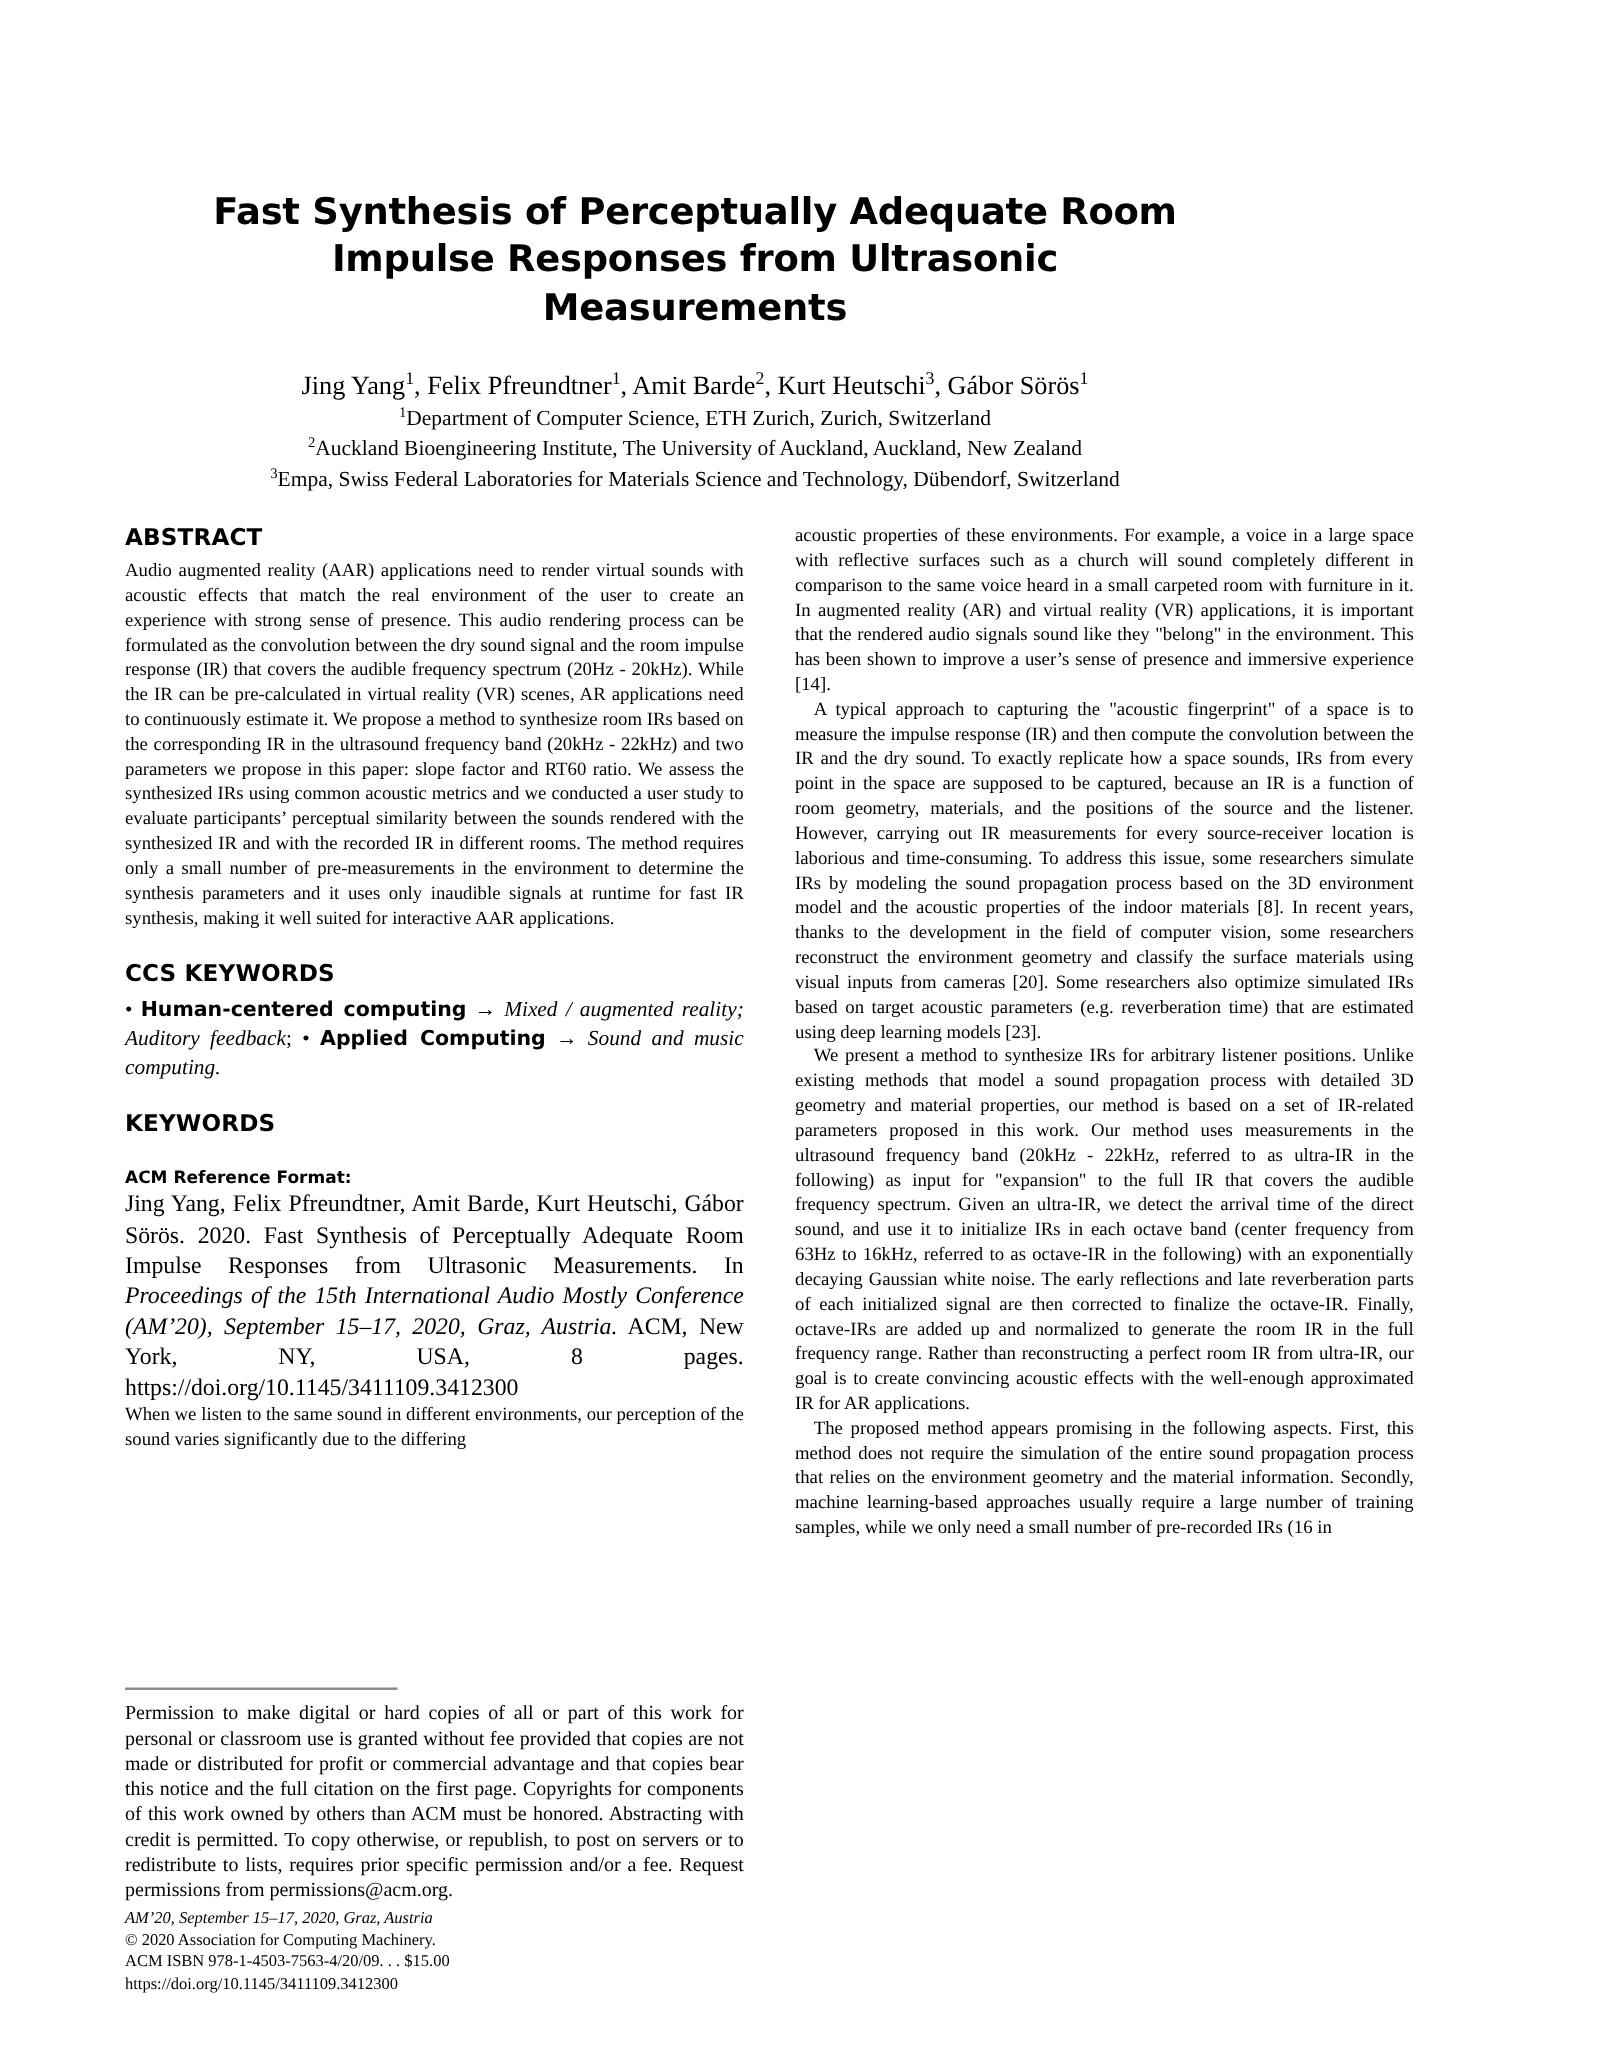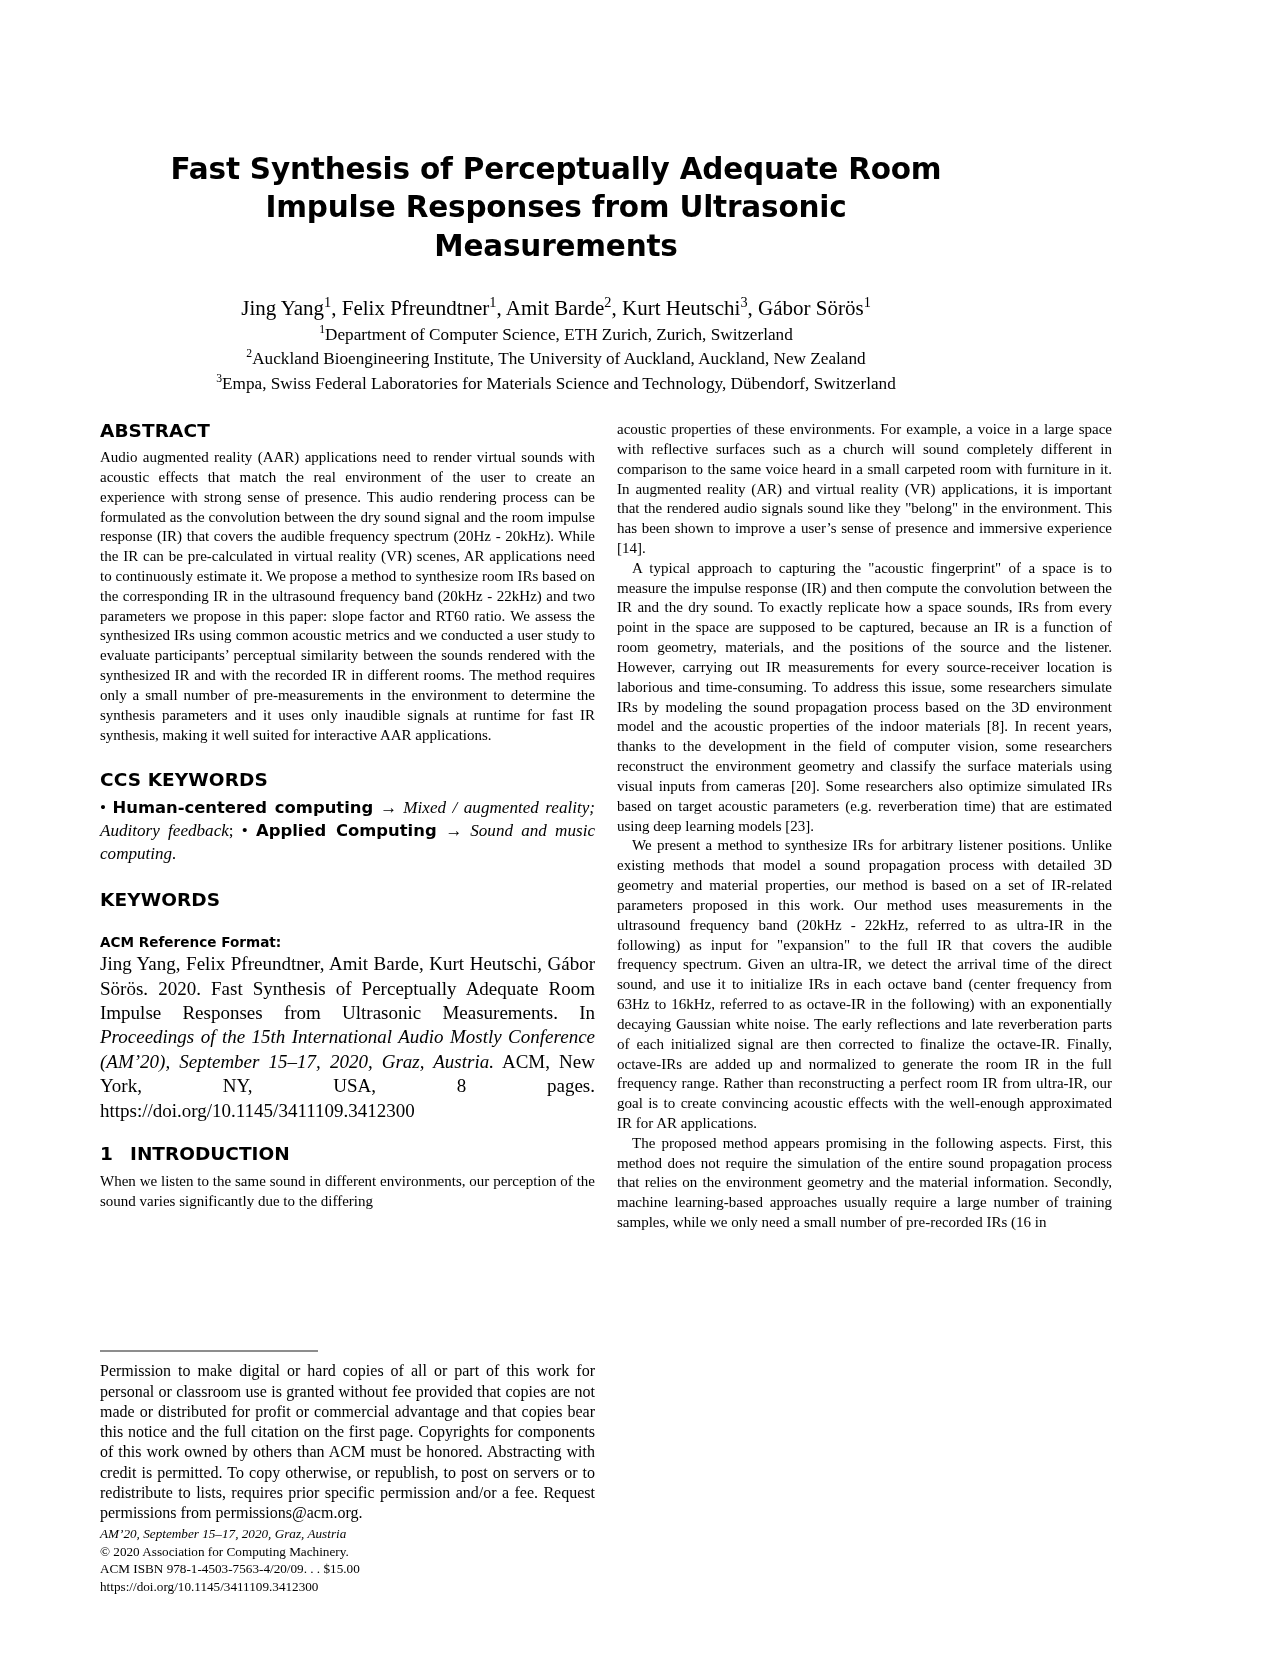--- a/index.html
+++ b/index.html
@@ -41,21 +41,21 @@
   .affil {
     font-size: 17.2px;
     line-height: 1.42;
   }
   sup { font-size: 0.68em; vertical-align: super; line-height: 0; }
 
   
   .columns {
     margin-top: 24px;
     display: flex;
-    gap: 22px;
+    gap: 41px;
     align-items: flex-start;
   }
   .col {
     width: 495px;
     flex: 0 0 495px;
   }
   .col-right { position: relative; }
 
   h2.sec-head {
     font-family: "DejaVu Sans", sans-serif;
@@ -153,21 +153,20 @@
         <span>• </span><b>Human-centered computing</b><span> → </span><i>Mixed / augmented reality; Auditory feedback</i><span>; </span><span>• </span><b>Applied Computing</b><span> → </span><i>Sound and music computing</i><i>.</i>
       </p>
 
       <div class="gap-md"></div>
       <h2 class="sec-head">KEYWORDS</h2>
 
       <div class="gap-sm"></div>
       <p class="ref-head">ACM Reference Format:</p>
       <p class="ref-body"><span>Jing Yang, Felix Pfreundtner, Amit Barde, Kurt Heutschi, Gábor Sörös. 2020. Fast Synthesis of Perceptually Adequate Room Impulse Responses from Ultrasonic Measurements. In </span><i>Proceedings of the 15th International Audio Mostly Conference (AM’20), September 15–17, 2020, Graz, Austria.</i><span> ACM, New York, NY, USA, 8 pages. https://doi.org/10.1145/3411109.3412300</span></p>
 
-      <h2 class="num-head"><span class="num">1</span><span>INTRODUCTION</span></h2>
       <p class="body">When we listen to the same sound in different environments, our perception of the sound varies significantly due to the differing</p>
     </div>
 
     <div class="col col-right">
       <p class="body">acoustic properties of these environments. For example, a voice in a large space with reflective surfaces such as a church will sound completely different in comparison to the same voice heard in a small carpeted room with furniture in it. In augmented reality (AR) and virtual reality (VR) applications, it is important that the rendered audio signals sound like they "belong" in the environment. This has been shown to improve a user’s sense of presence and immersive experience [14].</p>
       <p class="body">A typical approach to capturing the "acoustic fingerprint" of a space is to measure the impulse response (IR) and then compute the convolution between the IR and the dry sound. To exactly replicate how a space sounds, IRs from every point in the space are supposed to be captured, because an IR is a function of room geometry, materials, and the positions of the source and the listener. However, carrying out IR measurements for every source-receiver location is laborious and time-consuming. To address this issue, some researchers simulate IRs by modeling the sound propagation process based on the 3D environment model and the acoustic properties of the indoor materials [8]. In recent years, thanks to the development in the field of computer vision, some researchers reconstruct the environment geometry and classify the surface materials using visual inputs from cameras [20]. Some researchers also optimize simulated IRs based on target acoustic parameters (e.g. reverberation time) that are estimated using deep learning models [23].</p>
       <p class="body">We present a method to synthesize IRs for arbitrary listener positions. Unlike existing methods that model a sound propagation process with detailed 3D geometry and material properties, our method is based on a set of IR-related parameters proposed in this work. Our method uses measurements in the ultrasound frequency band (20kHz - 22kHz, referred to as ultra-IR in the following) as input for "expansion" to the full IR that covers the audible frequency spectrum. Given an ultra-IR, we detect the arrival time of the direct sound, and use it to initialize IRs in each octave band (center frequency from 63Hz to 16kHz, referred to as octave-IR in the following) with an exponentially decaying Gaussian white noise. The early reflections and late reverberation parts of each initialized signal are then corrected to finalize the octave-IR. Finally, octave-IRs are added up and normalized to generate the room IR in the full frequency range. Rather than reconstructing a perfect room IR from ultra-IR, our goal is to create convincing acoustic effects with the well-enough approximated IR for AR applications.</p>
       <p class="body">The proposed method appears promising in the following aspects. First, this method does not require the simulation of the entire sound propagation process that relies on the environment geometry and the material information. Secondly, machine learning-based approaches usually require a large number of training samples, while we only need a small number of pre-recorded IRs (16 in</p>
     </div>
   </div>

